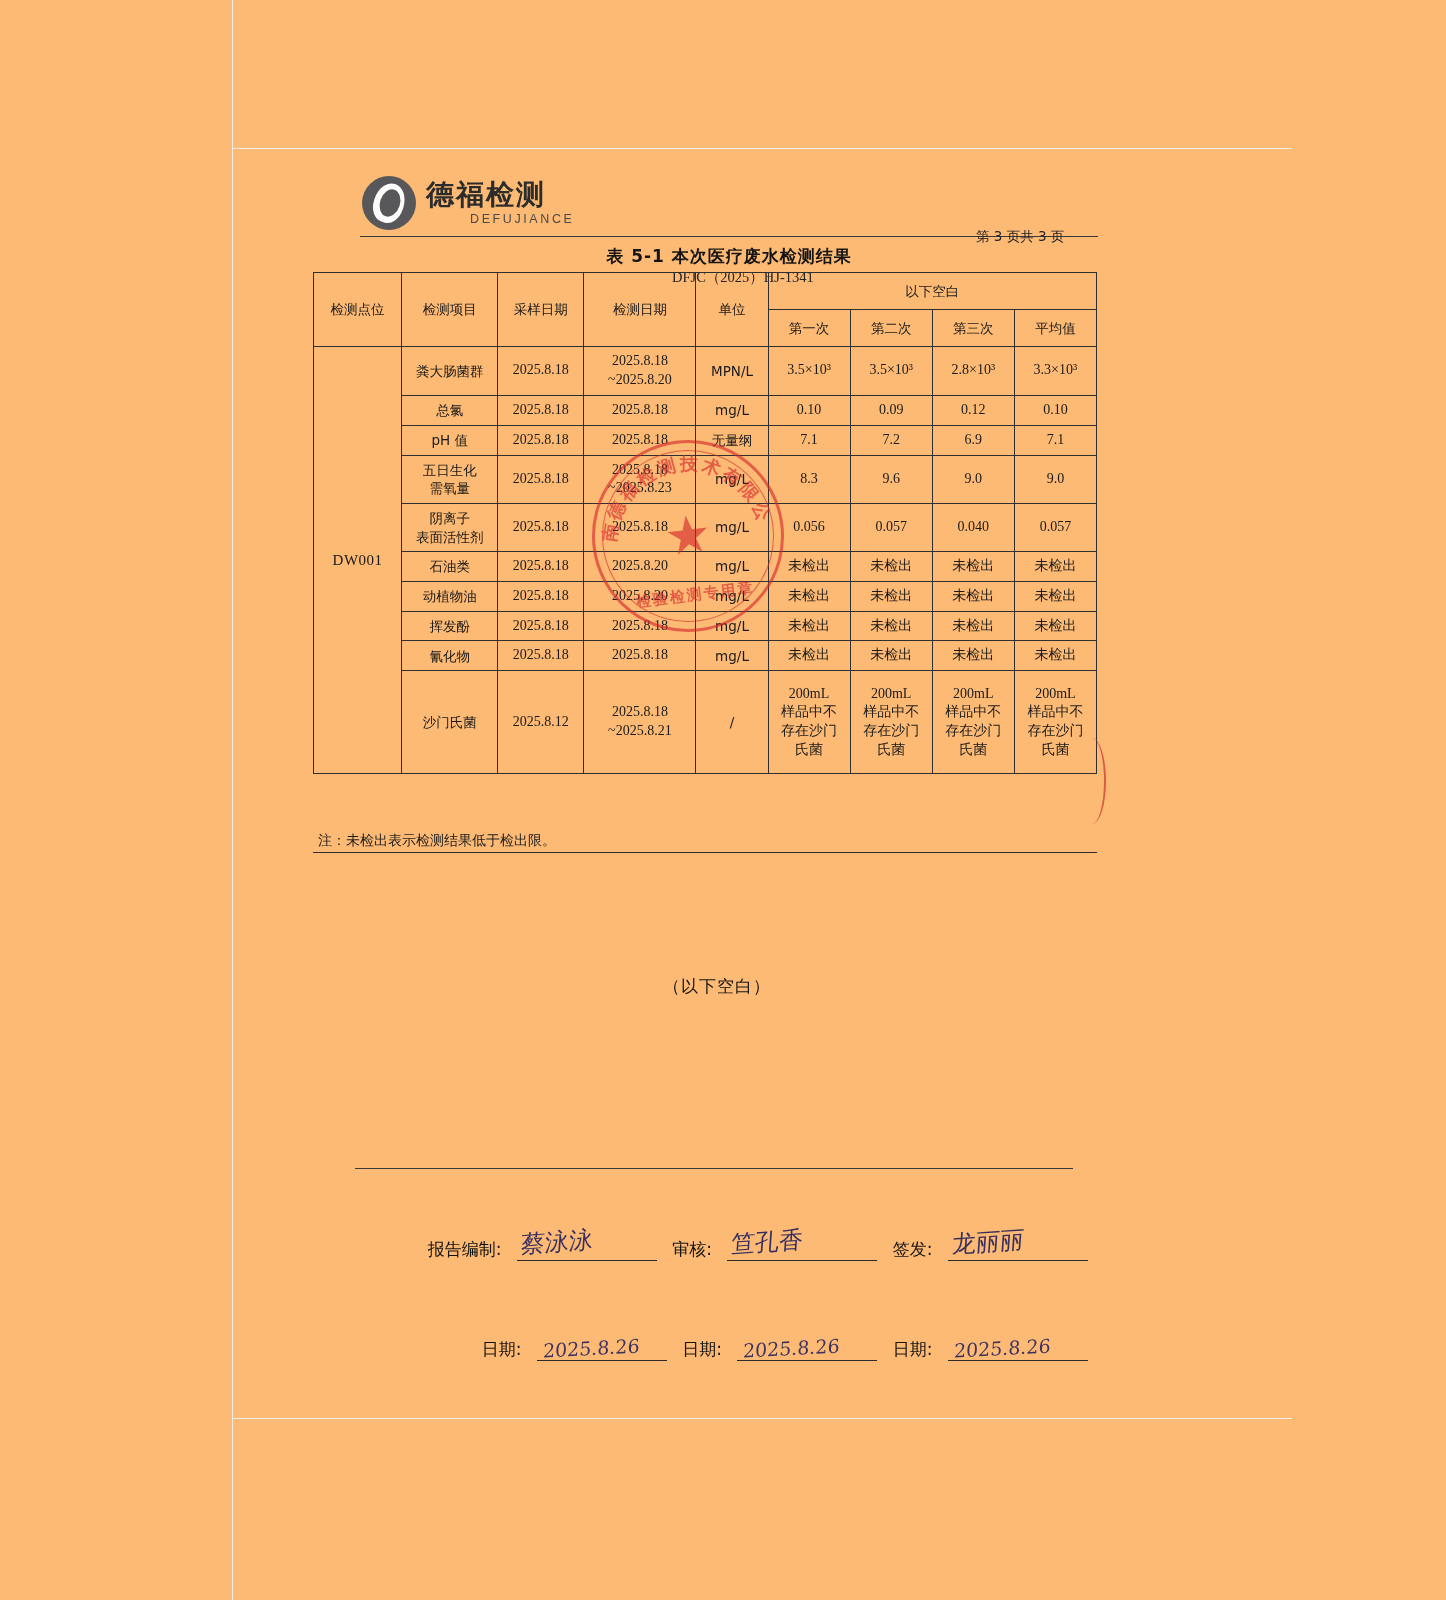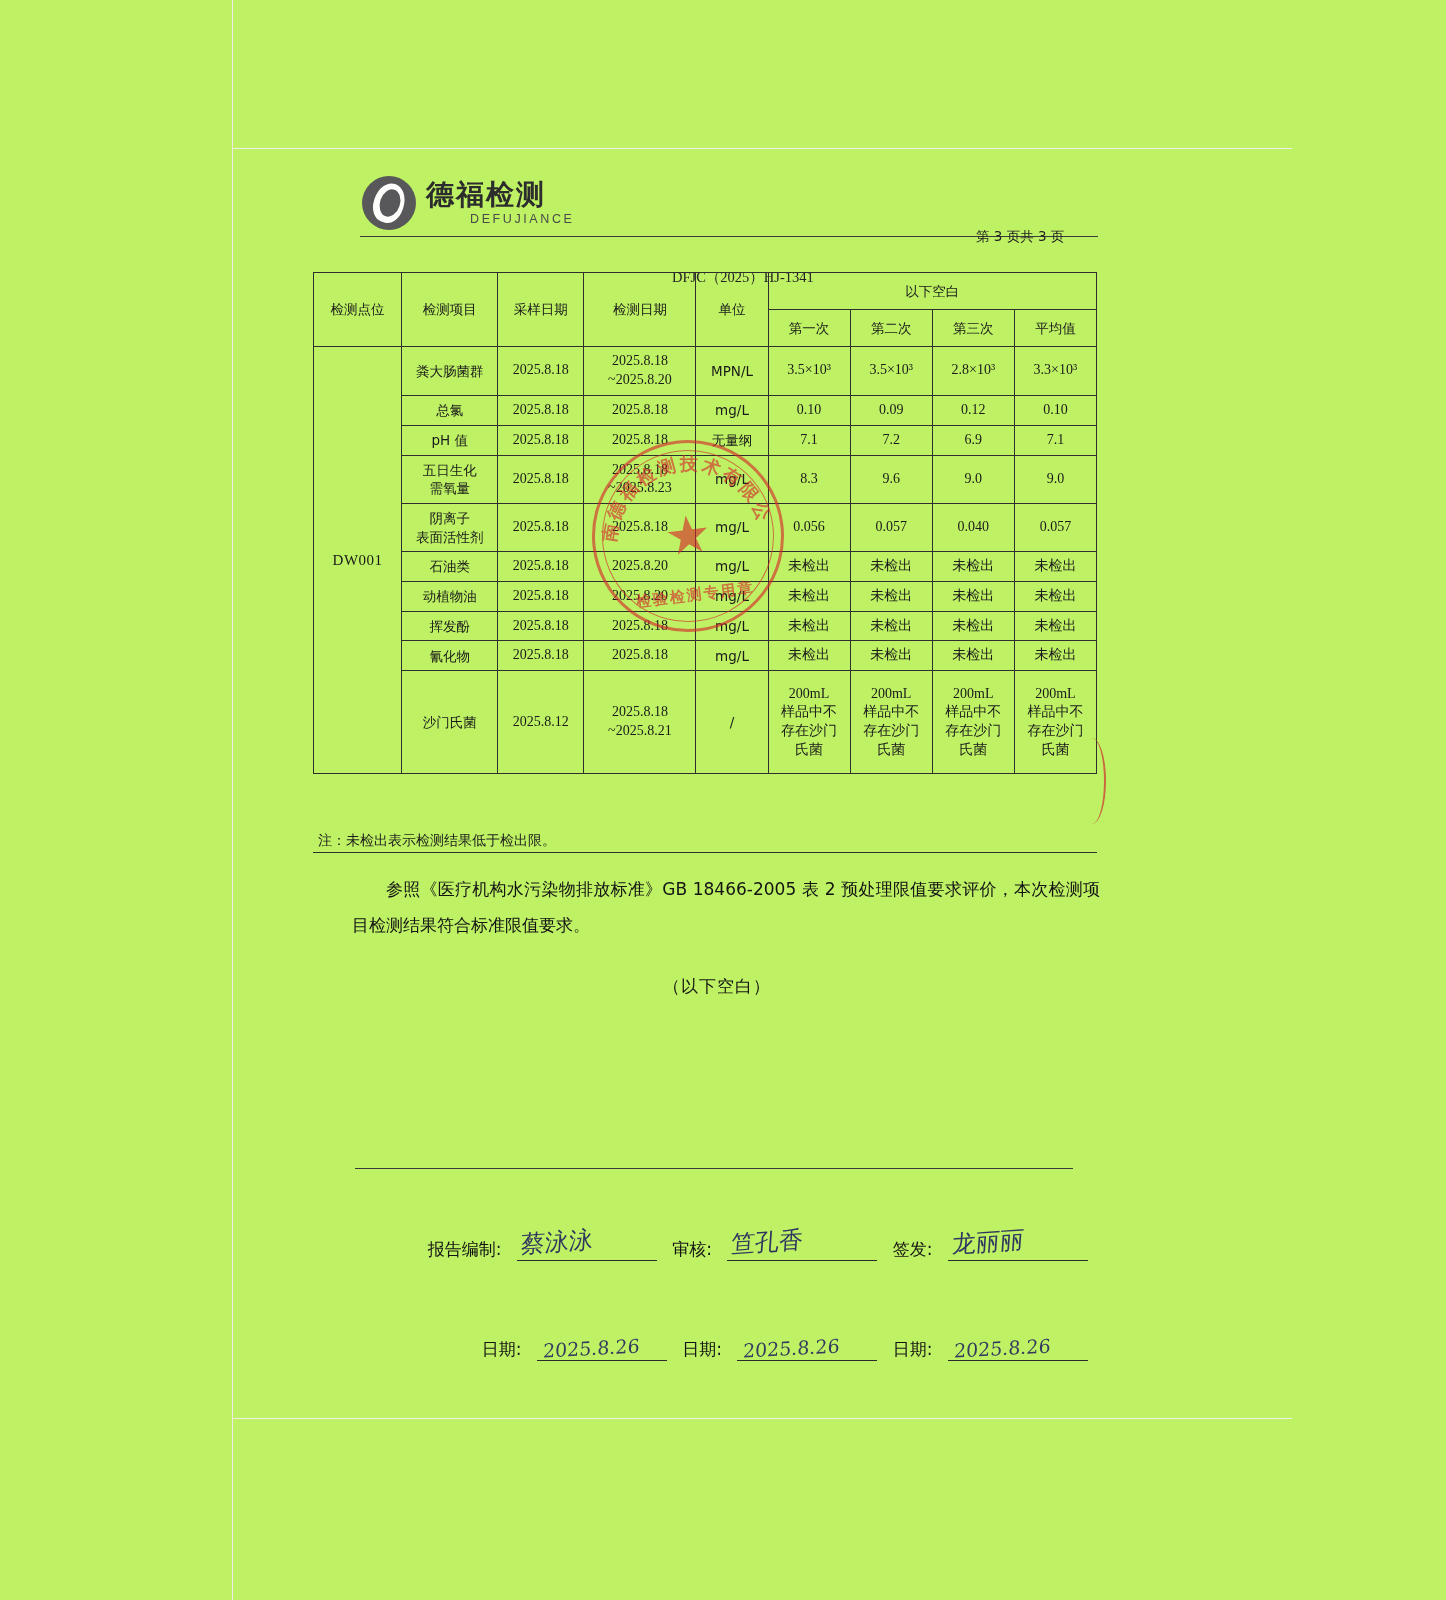--- a/index.html
+++ b/index.html
@@ -11,21 +11,21 @@
     width: 1446px;
     height: 1600px;
     position: relative;
     font-family: "Liberation Serif", serif;
     color: #1a1a1a;
     overflow: hidden;
   }
   .page {
     position: absolute;
     inset: 0;
-    background: #bef264;
+    background: #fdba74;
   }
   
   .scan-edge-left {
     position: absolute;
     left: 232px; top: 0; width: 1px; height: 1600px;
     background: #eceae6;
   }
   .scan-edge-top {
     position: absolute;
     left: 232px; top: 148px; width: 1060px; height: 1px;
@@ -342,20 +342,21 @@
   <div class="logo-block">
     <div class="logo-mark"></div>
     <div class="logo-text">
       <div class="logo-cn">德福检测</div>
       <div class="logo-en">DEFUJIANCE</div>
     </div>
   </div>
   <div class="header-rule"></div>
   <div class="report-no">DFJC（2025）HJ-1341</div>
   <div class="page-no">第 3 页共 3 页</div>
+  <div class="table-title">表 5-1    本次医疗废水检测结果</div>
 
   <div class="tbl-wrap">
     <table class="result">
       <colgroup>
         <col class="col-point">
           <col class="col-item">
           <col class="col-sdate">
           <col class="col-tdate">
           <col class="col-unit">
         <col class="col-res">
@@ -480,21 +481,20 @@
             <td class="num multi">200mL<br>样品中不<br>存在沙门<br>氏菌</td>
             <td class="num multi">200mL<br>样品中不<br>存在沙门<br>氏菌</td>
             <td class="num multi">200mL<br>样品中不<br>存在沙门<br>氏菌</td>
           </tr>
         </tbody>
     </table>
   </div>
   <div class="note-rule"></div>
   <div class="note">注：未检出表示检测结果低于检出限。</div>
 
-  <div class="para">参照《医疗机构水污染物排放标准》GB 18466-2005 表 2 预处理限值要求评价，本次检测项目检测结果符合标准限值要求。</div>
   <div class="blank-note">（以下空白）</div>
 
   <div class="stamp">
     <div class="ring"></div>
     <svg class="stamp-arc" viewBox="0 0 186 186">
       <defs>
         <path id="arcpath" d="M 20,100 A 73,73 0 0 1 166,100"></path>
       </defs>
       <text>
         <textPath href="#arcpath" startOffset="50%" text-anchor="middle" id="stamp-arc-label">海南德福检测技术有限公司</textPath>

